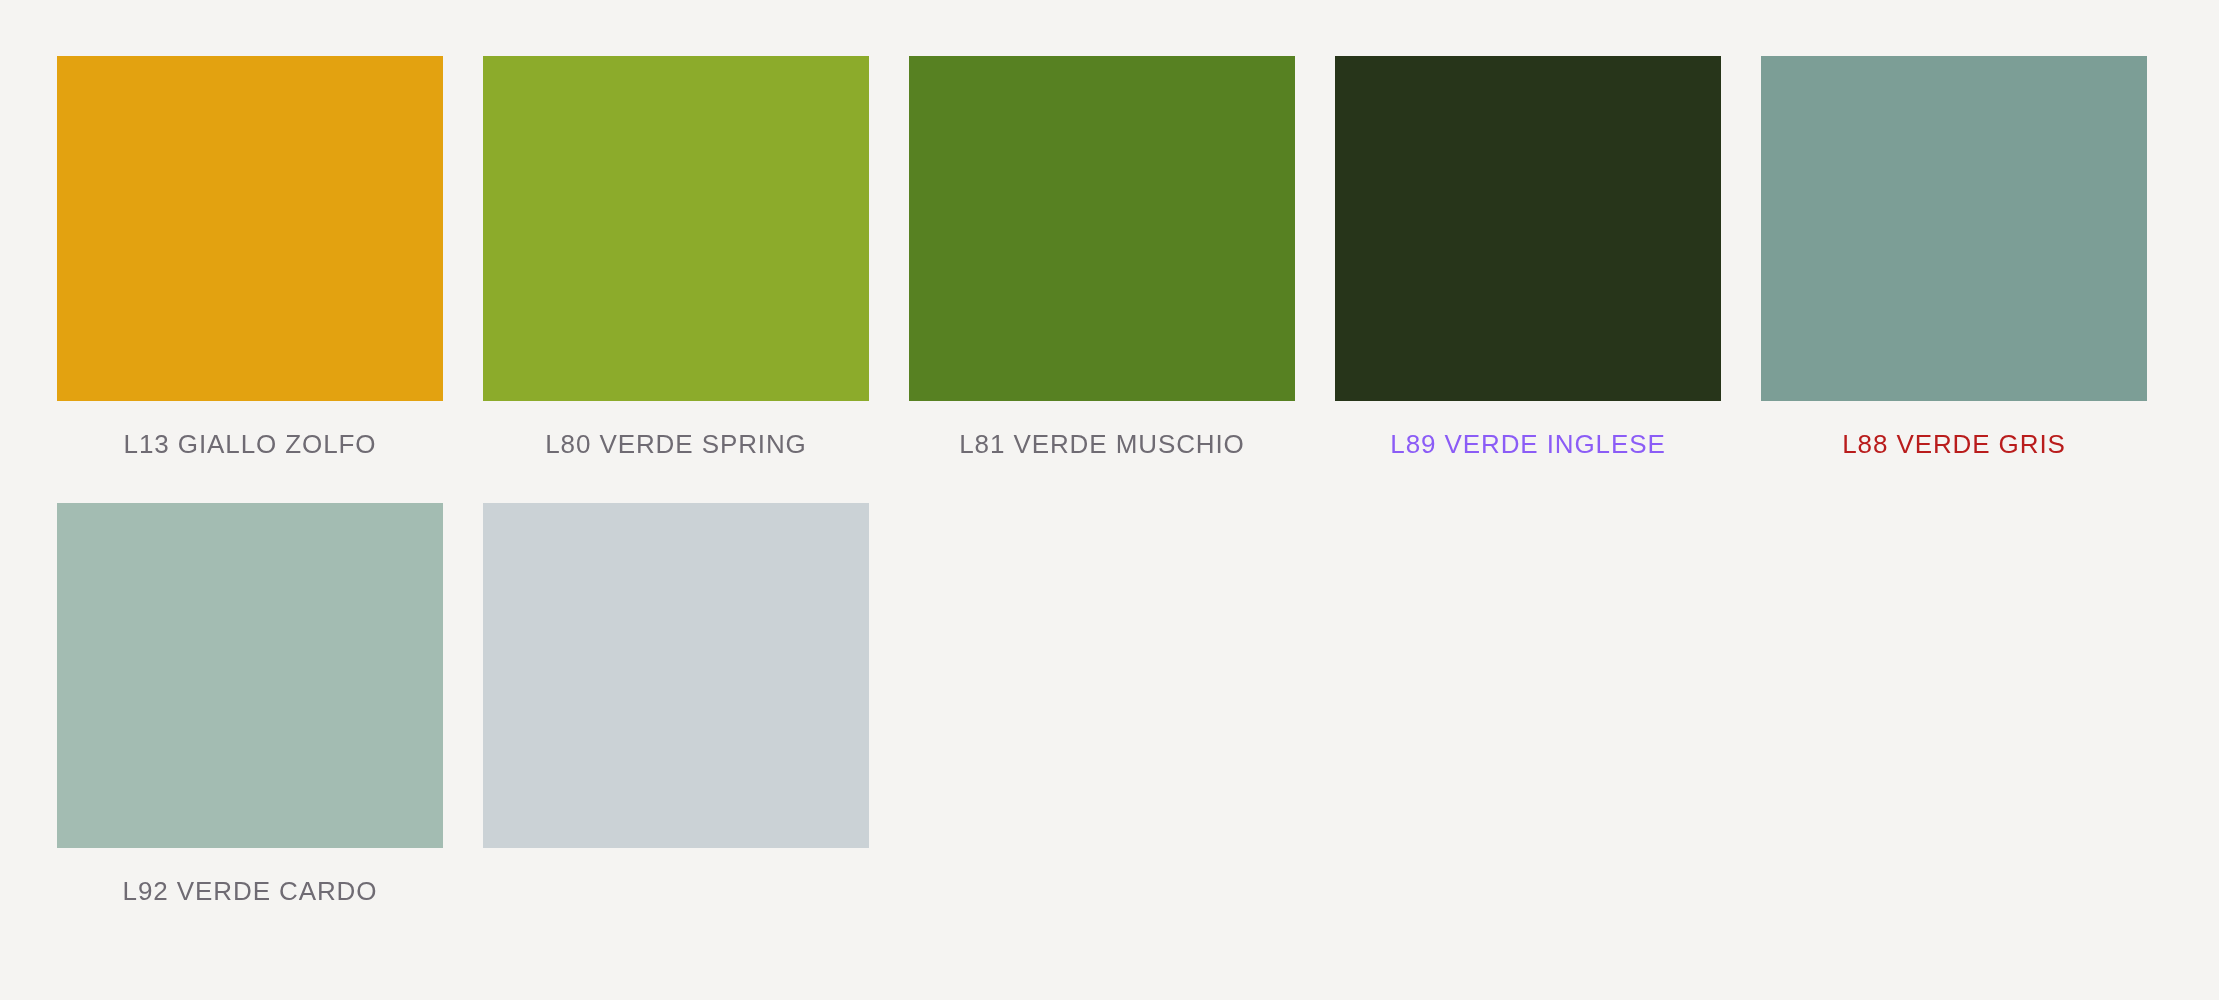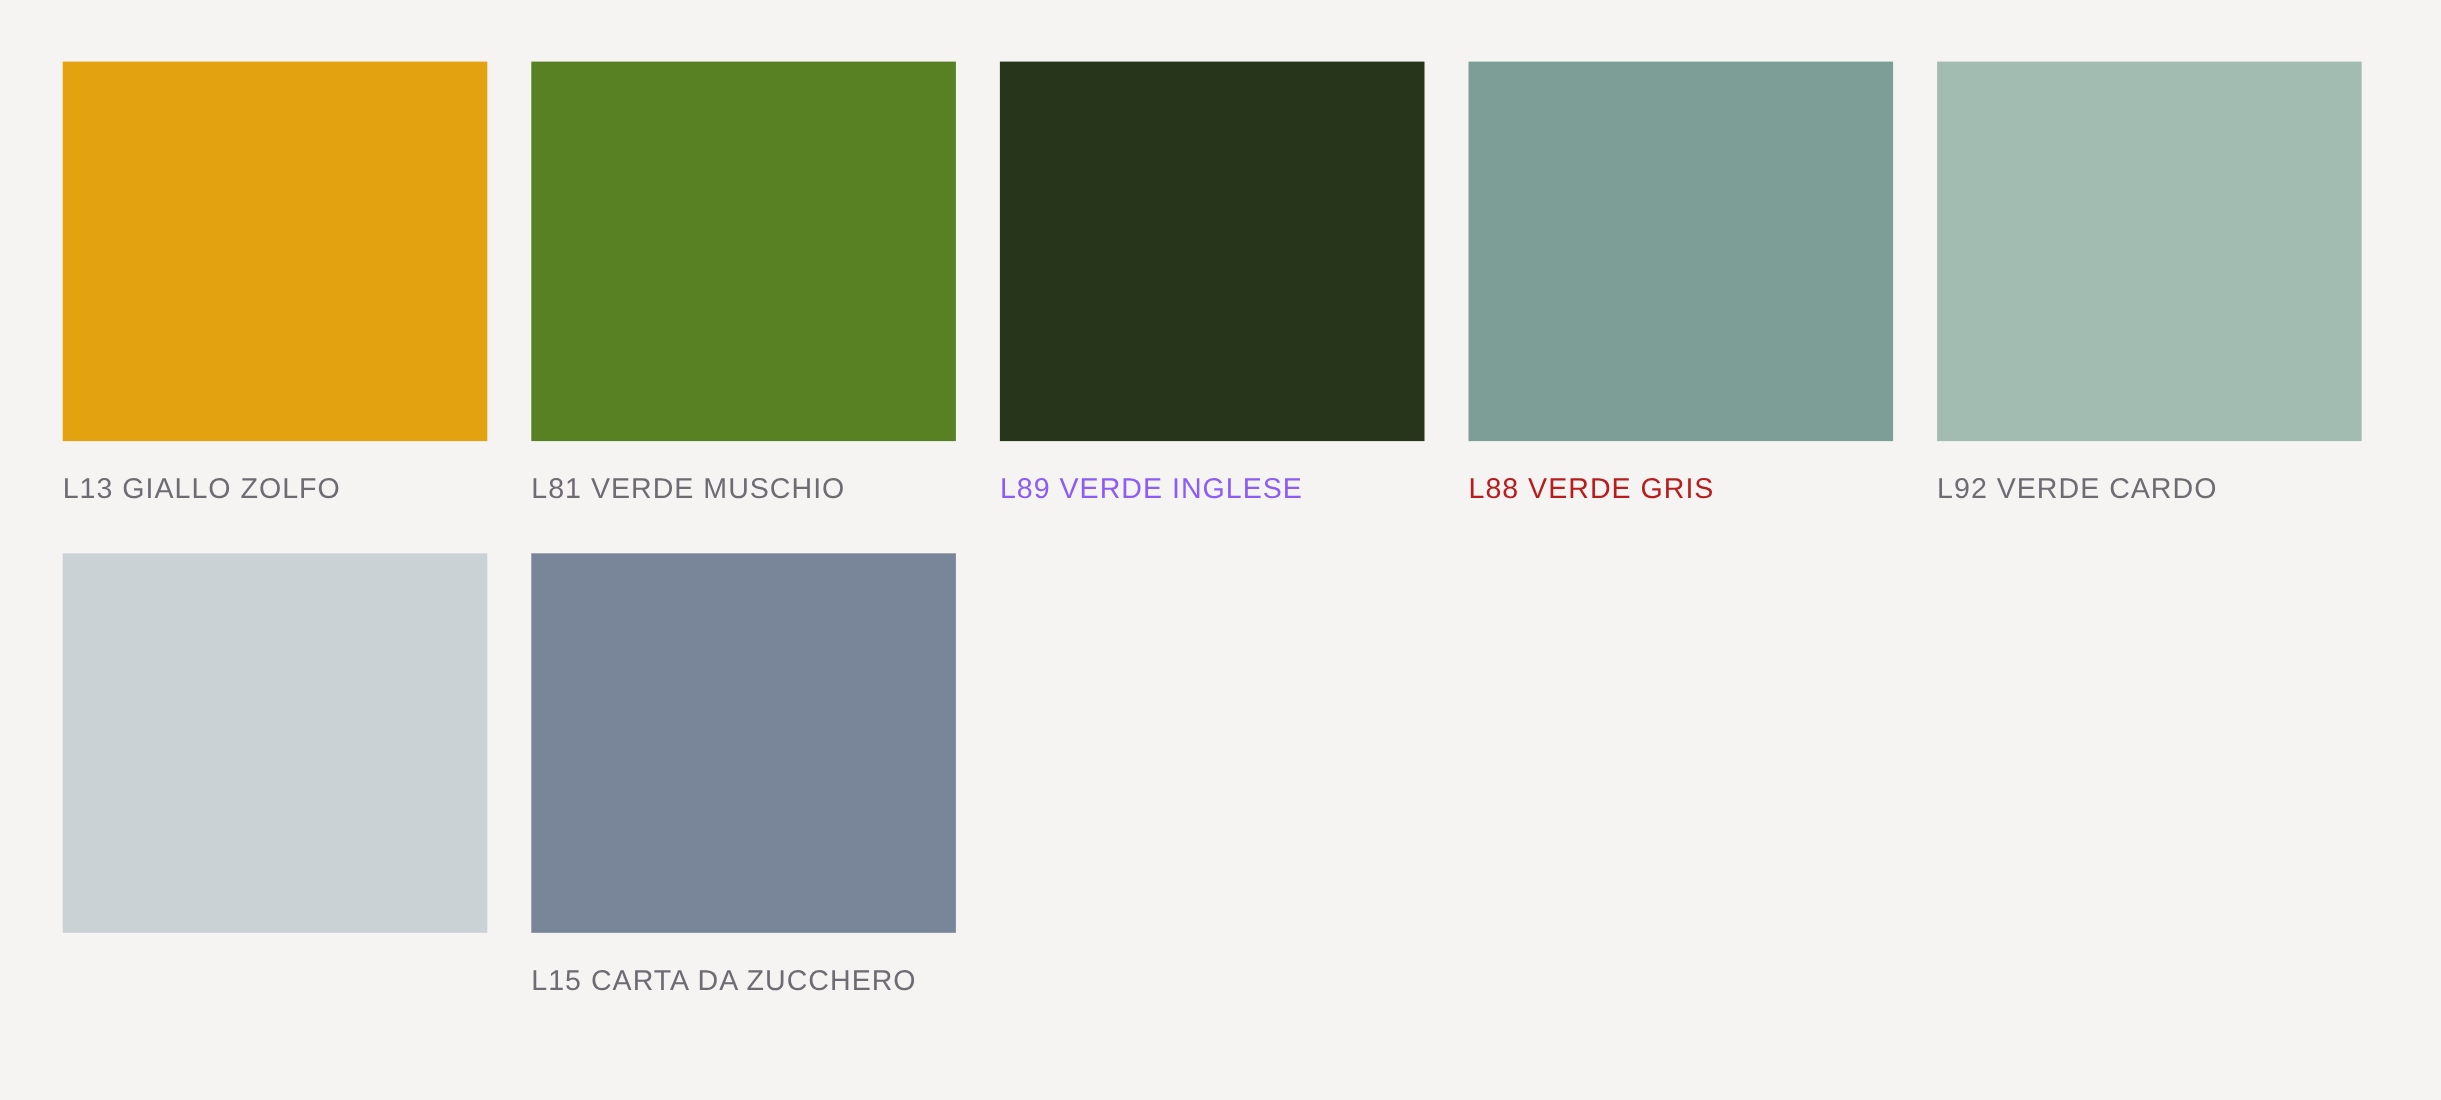--- a/index.html
+++ b/index.html
@@ -14,20 +14,21 @@
     overflow: hidden;
   }
 
   #palette-page {
     position: relative;
     width: 2219px;
     height: 1000px;
     background: #f5f4f2;
     box-sizing: border-box;
     padding: 56px 57px 0 57px;
+    text-align: center;
   }
 
   .swatch-grid {
     display: grid;
     grid-template-columns: repeat(5, 386px);
     grid-template-rows: repeat(2, auto);
     column-gap: 40px;
     row-gap: 44px;
   }
 
@@ -59,20 +60,24 @@
 
 <div id="palette-page" style="background-color: rgb(245, 244, 242);">
   <div class="swatch-grid">
 
     <div class="swatch-cell">
       <div class="swatch-chip" style="background-color: rgb(227, 162, 16);"></div>
       <div class="swatch-label" style="color: rgb(111, 107, 115);">L13 GIALLO ZOLFO</div>
     </div>
 
 
+    <div class="swatch-cell">
+      <div class="swatch-chip" style="background-color: rgb(140, 171, 43);"></div>
+      <div class="swatch-label" style="color: rgb(111, 107, 115);">L80 VERDE SPRING</div>
+    </div>
 
     <div class="swatch-cell">
       <div class="swatch-chip" style="background-color: rgb(87, 129, 34);"></div>
       <div class="swatch-label" style="color: rgb(111, 107, 115);">L81 VERDE MUSCHIO</div>
     </div>
 
     <div class="swatch-cell">
       <div class="swatch-chip" style="background-color: rgb(39, 53, 26);"></div>
       <div class="swatch-label" style="color: #8b5cf6;">L89 VERDE INGLESE</div>
     </div>
@@ -84,20 +89,16 @@
 
     <div class="swatch-cell">
       <div class="swatch-chip" style="background-color: rgb(163, 188, 178);"></div>
       <div class="swatch-label" style="color: rgb(111, 107, 115);">L92 VERDE CARDO</div>
     </div>
 
     <div class="swatch-cell">
       <div class="swatch-chip" style="background-color: rgb(203, 210, 214);"></div>
     </div>
 
-    <div class="swatch-cell">
-      <div class="swatch-chip" style="background-color: rgb(121, 133, 152);"></div>
-      <div class="swatch-label" style="color: rgb(111, 107, 115);">L15 CARTA DA ZUCCHERO</div>
-    </div>
 
 
   </div>
 </div>
 
 </body></html>

